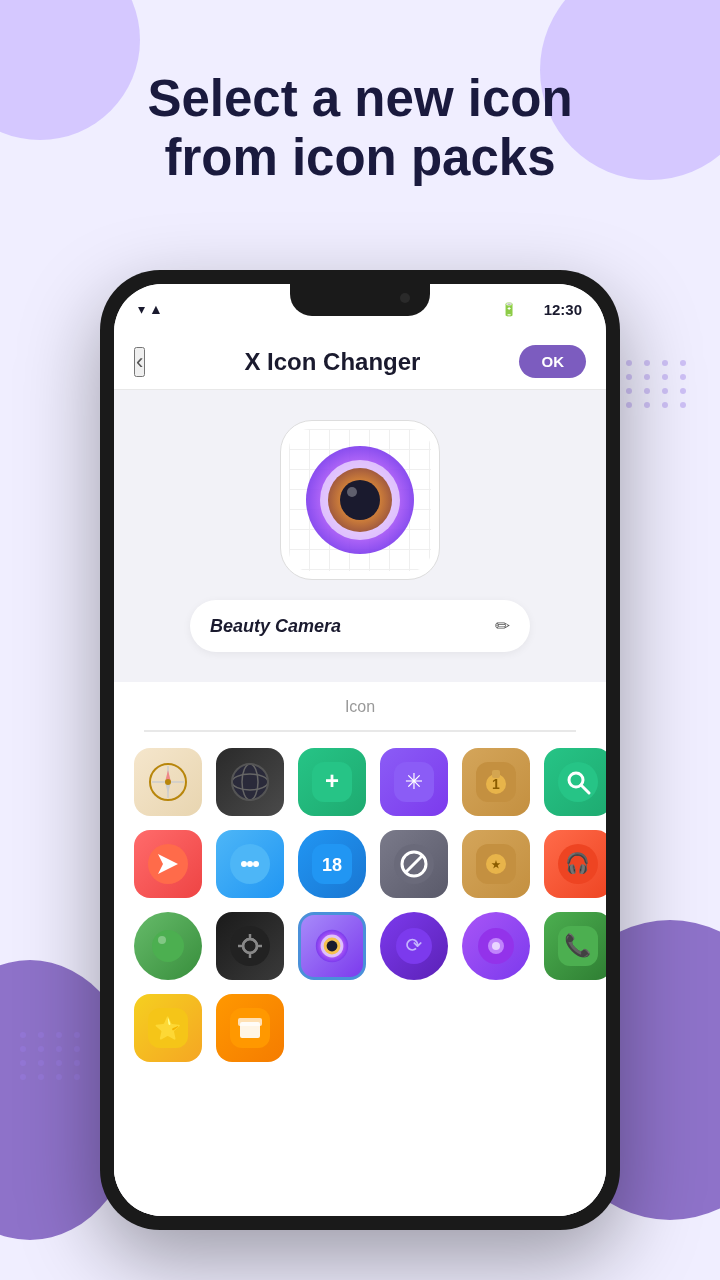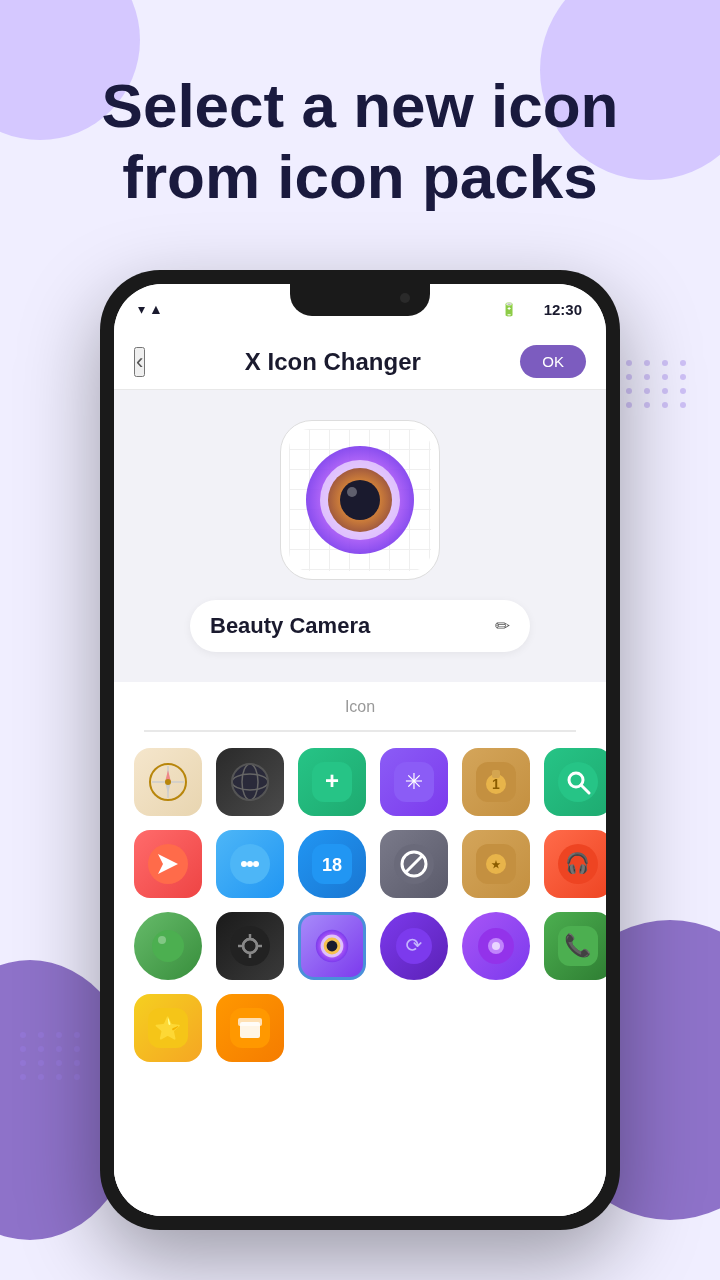--- a/index.html
+++ b/index.html
@@ -70,21 +70,21 @@
       grid-template-columns: repeat(4, 10px);
       gap: 8px;
     }
 
     
     .header-text {
       position: absolute;
       top: 70px;
       left: 0; right: 0;
       text-align: center;
-      font-size: 62px;
+      font-size: 51px;
       font-weight: 900;
       color: #1a1a3e;
       line-height: 1.15;
       padding: 0 60px;
     }
 
     
     .phone-wrapper {
       position: absolute;
       top: 270px;
@@ -163,21 +163,21 @@
     }
     .nav-back { font-size: 22px; color: #555; cursor: pointer; }
     .nav-title { font-size: 24px; font-weight: 600; color: #1a1a2e; }
     .nav-ok {
       background: #7c5cbf;
       color: white;
       border: none;
       border-radius: 20px;
       padding: 8px 22px;
       font-size: 15px;
-      font-weight: 400;
+      font-weight: 700;
       cursor: pointer;
     }
 
     
     .icon-preview-area {
       background: #f2f2f7;
       padding: 30px 20px 20px;
       display: flex;
       flex-direction: column;
       align-items: center;
@@ -219,23 +219,24 @@
       border-radius: 30px;
       width: 340px;
       height: 52px;
       display: flex;
       align-items: center;
       justify-content: space-between;
       padding: 0 20px;
       box-shadow: 0 2px 8px rgba(0,0,0,0.06);
     }
     .app-name-text {
-      font-size: 22px;
+      font-size: 18px;
       font-weight: 600;
       color: #1a1a2e;
+      font-style: italic;
     }
     .edit-icon { font-size: 18px; color: #555; cursor: pointer; }
 
     
     .tabs-section {
       background: white;
       margin-top: 10px;
       padding: 0 30px;
     }
     .tabs-row {

